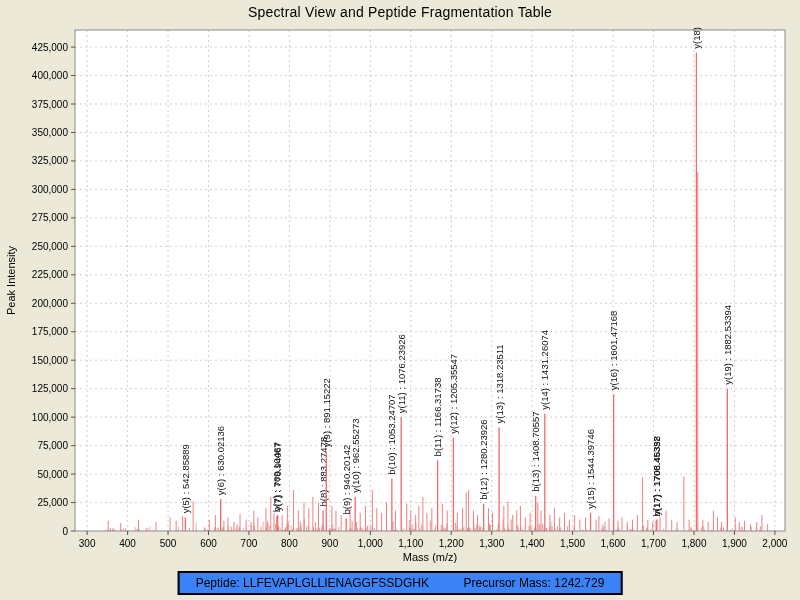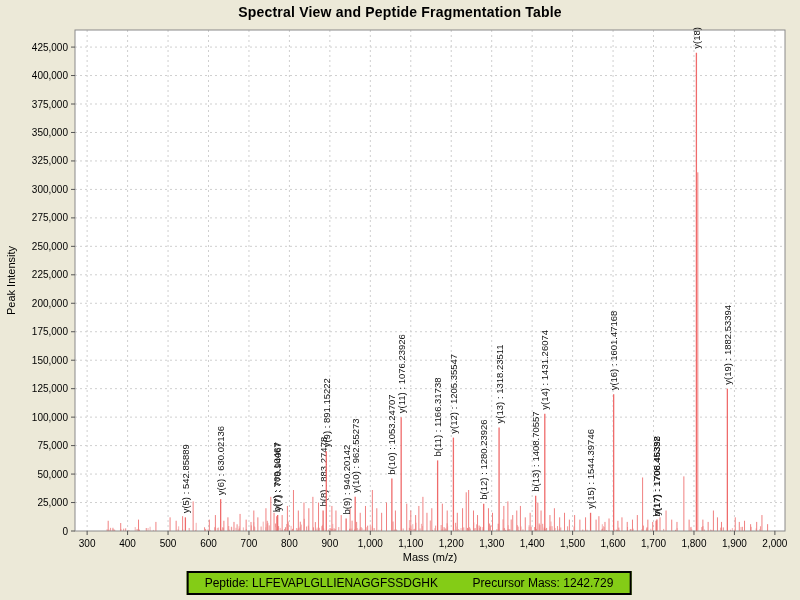--- a/index.html
+++ b/index.html
@@ -3,28 +3,28 @@
 <meta charset="utf-8">
 <style>
   html,body{margin:0;padding:0;}
   body{
     width:800px;height:600px;overflow:hidden;position:relative;
     background:#ece9d8;
     font-family:"Liberation Sans","DejaVu Sans",sans-serif;
   }
   .chart-title{
     position:absolute;top:4px;left:0;width:800px;text-align:center;
-    font-size:14px;font-weight:bold;color:#000;margin:0;letter-spacing:0.2px;
+    font-size:14px;font-weight:normal;color:#000;margin:0;letter-spacing:0.2px;
   }
   #spectrum-svg{position:absolute;top:0;left:0;}
   .footer-box{
     position:absolute;top:571px;left:50%;transform:translateX(-50%);
-    background:#84cc16;border:2px solid #000;
+    background:#3b82f6;border:2px solid #000;
     padding:3px 16px;white-space:nowrap;
-    font-size:12px;color:#000;margin-left:9px;
+    font-size:12px;color:#000;
   }
   .footer-box .gap{display:inline-block;width:28px;}
 </style>
 </head>
 <body>
 
 <h1 class="chart-title">Spectral View and Peptide Fragmentation Table</h1>
 
 <svg id="spectrum-svg" width="800" height="566">
     <rect x="75" y="30" width="710" height="501" fill="#ffffff"></rect>

